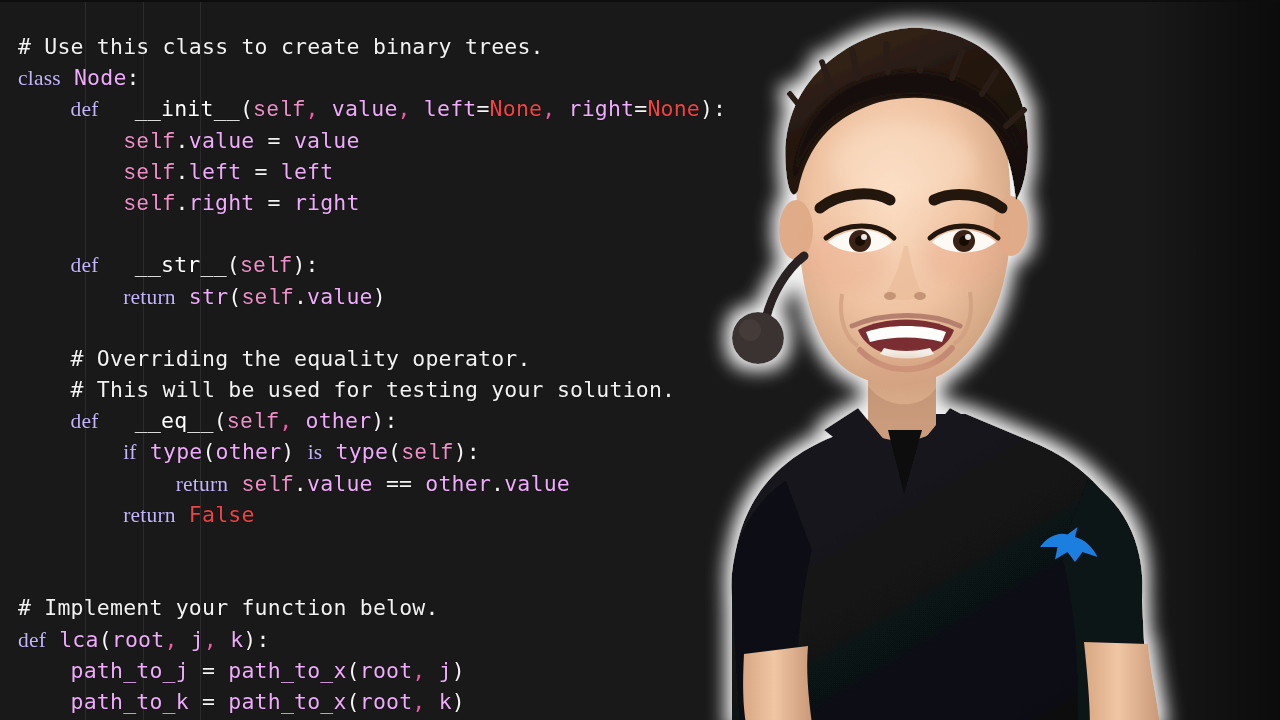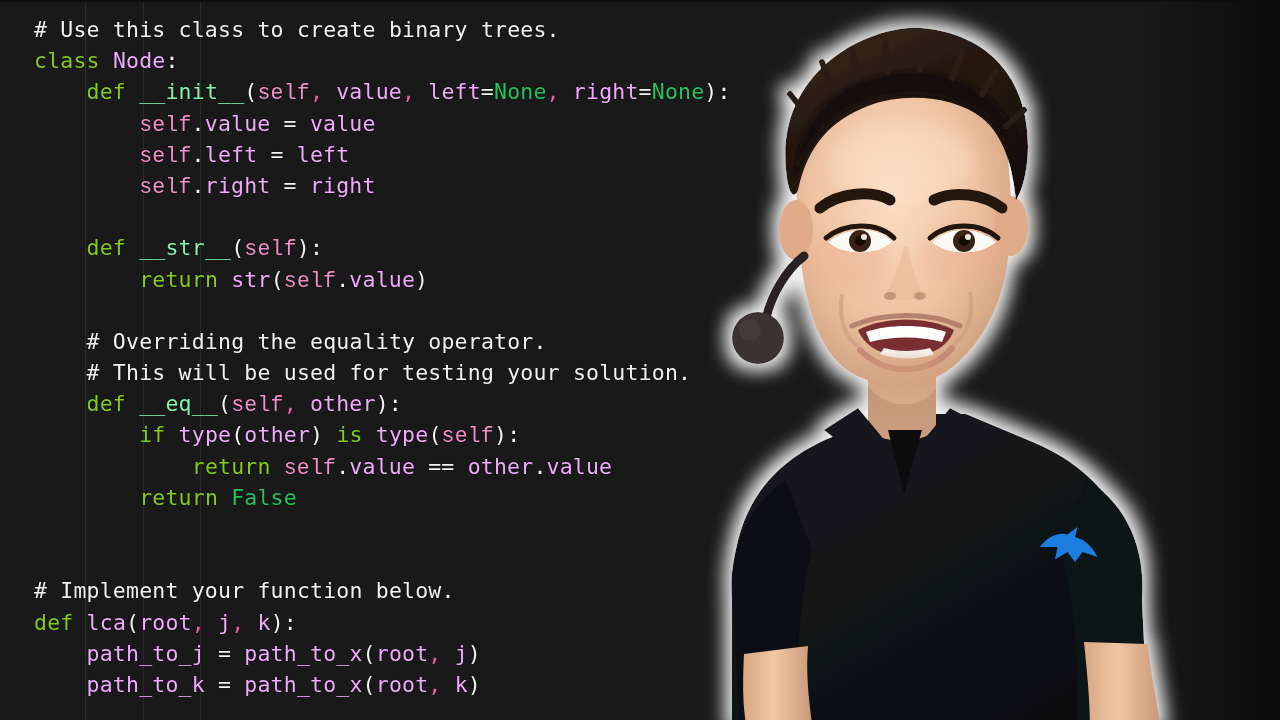--- a/index.html
+++ b/index.html
@@ -31,39 +31,39 @@
     width:1px;
     background:#2b2b2b;
   }
   .guide.g1 { left:85px;  }
   .guide.g2 { left:143px; }
   .guide.g3 { left:200px; }
 
   
   .code {
     position:absolute;
-    left:0; top:0;
+    left:0; top:17px;
     z-index:2;
-    padding:14px 0 0 34px;
+    padding:14px 0 0 18px;
     font-size:21.5px;
     line-height:31.2px;
     letter-spacing:0.2px;
     white-space:pre;
     text-shadow:0 0 1px rgba(0,0,0,.9);
   }
   .line { height:31.2px; }
   .line.blank { height:31.2px; }
 
   
   .c-com  { color:#f2f2f2; }              
-  .c-kw   { color:#84cc16; }              
-  .c-fn   { color:#86efac; }              
+  .c-kw   { color:#c4b5fd;font-family:Liberation Serif, serif; }              
+  .c-fn   { color:#ffffff;margin-left:23px; }              
   .c-self { color:#ef90c8;font-family:Liberation Mono, monospace; }              
   .c-name { color:#f0abfc; }              
-  .c-const{ color:#22c55e;margin-top:16px; }              
+  .c-const{ color:#ef4444;margin-top:16px; }              
   .c-punc { color:#f4f4f4; }              
   .c-comma{ color:#ee5ea8; }              
   .c-op   { color:#f4f4f4; }
 
   
   #presenter {
     position:absolute;
     z-index:5;
     left:636px; top:-6px;
     width:608px; height:730px;

